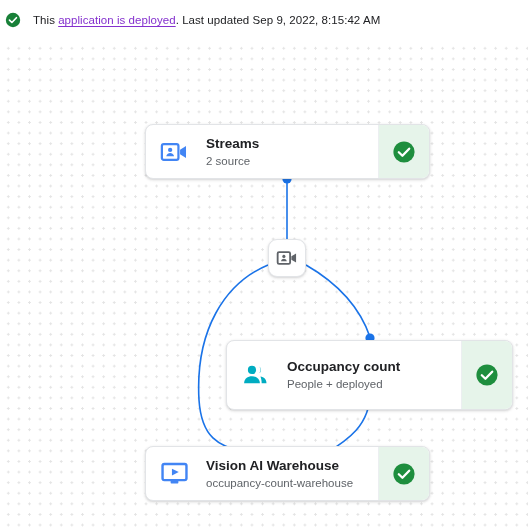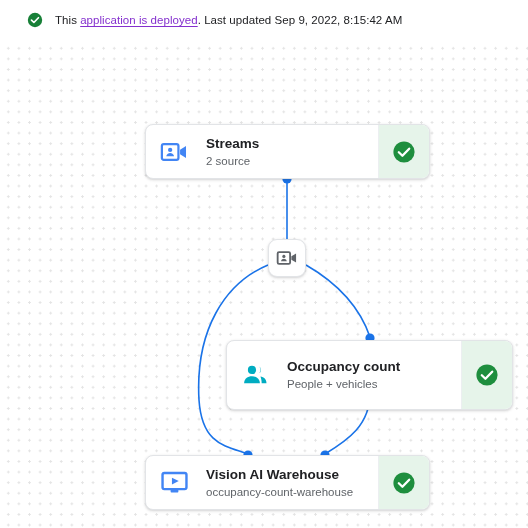--- a/index.html
+++ b/index.html
@@ -21,21 +21,21 @@
 
   
   .status-bar {
     position: absolute;
     left: 0;
     top: 0;
     width: 528px;
     height: 40px;
     display: flex;
     align-items: center;
-    padding-left: 27px;
+    padding-left: 5px;
     box-sizing: border-box;
     background: #ffffff;
     z-index: 5;
   }
   .status-check {
     width: 16px;
     height: 16px;
     flex: 0 0 16px;
     margin-right: 12px;
     display: block;
@@ -224,32 +224,32 @@
         <div class="node-icon">
           <svg width="29" height="29" viewBox="0 0 24 24">
             <circle cx="9.1" cy="7.4" r="3.4" fill="#00acc1"></circle>
             <path d="M2.6 18.4c0-3.6 2.9-5.7 6.5-5.7s6.5 2.1 6.5 5.7z" fill="#00acc1"></path>
             <path d="M15.1 4.6a3.4 3.4 0 0 1 0 5.6 4.4 4.4 0 0 0 0-5.6z" fill="#00acc1"></path>
             <path d="M16.1 12.9c2.9 0.45 5.0 2.3 5.0 5.5h-4.0c0-2.1-0.45-3.9-1.0-5.5z" fill="#00acc1"></path>
           </svg>
         </div>
         <div class="node-text">
           <div class="node-title">Occupancy count</div>
-          <div class="node-sub">People + vehicles</div>
+          <div class="node-sub">People + deployed</div>
         </div>
       </div>
       <div class="node-status">
         <svg width="24" height="24" viewBox="0 0 24 24">
           <circle cx="12" cy="12" r="10.6" fill="#1e8e3e"></circle>
           <path d="M6.8 12.3 L10.4 15.8 L17.2 8.7" fill="none" stroke="#ffffff" stroke-width="2.3" stroke-linecap="round" stroke-linejoin="round"></path>
         </svg>
       </div>
     </div>
 
-    <div class="node" style="left:145px; top:415px; width:285px; height:55px;">
+    <div class="node" style="left:145px; top:406px; width:285px; height:55px;">
       <div class="node-body">
         <div class="node-icon">
           <svg width="29" height="29" viewBox="0 0 24 24">
             <rect x="2.1" y="4.1" width="19.8" height="13.4" rx="1.5" fill="none" stroke="#4285f4" stroke-width="2"></rect>
             <path d="M9.9 8.0 L15.5 10.8 L9.9 13.6 Z" fill="#4285f4"></path>
             <rect x="8.8" y="18.0" width="6.4" height="2.2" rx="0.6" fill="#4285f4"></rect>
           </svg>
         </div>
         <div class="node-text">
           <div class="node-title">Vision AI Warehouse</div>

